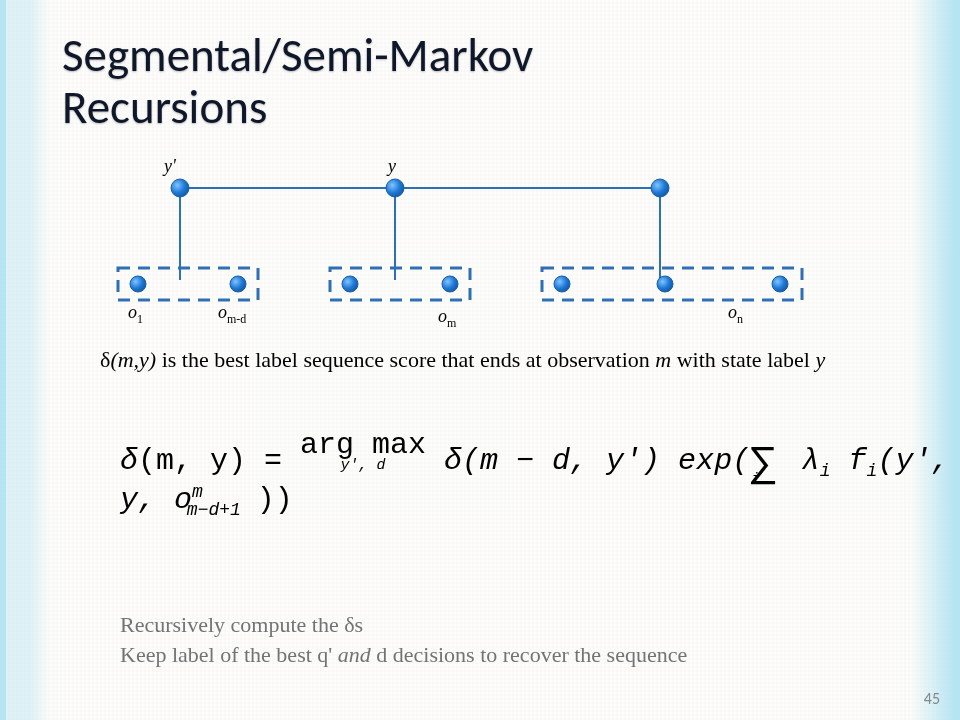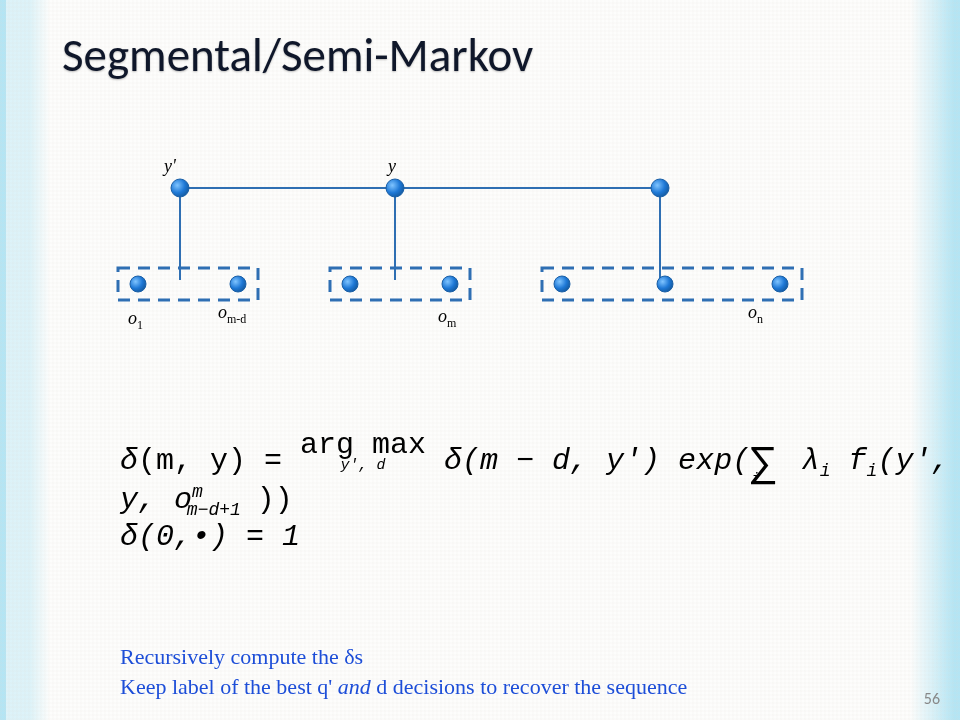--- a/index.html
+++ b/index.html
@@ -28,21 +28,21 @@
   text-shadow:0 1px 2px rgba(0,0,0,.25);
   position:absolute;left:62px;top:30px;
 }
 
 .diagram{position:absolute;left:100px;top:170px;width:760px;height:160px;}
 .diagram svg{width:100%;height:100%;}
 .dlabel{position:absolute;font-size:18px;font-style:italic;font-family:Georgia,serif;color:#000;}
 .sub{font-size:12px;vertical-align:sub;font-style:normal;}
 
 .body-text{position:absolute;left:100px;right:60px;font-size:22px;font-family:Georgia,serif;color:#000;line-height:1.35;}
-.red{color:#1d4ed8;margin-top:32px;}
+.red{color:#737373;}
 
 .equation{position:absolute;left:120px;font-size:30px;font-family:Liberation Mono, monospace;color:#000;}
 .equation .sub2{font-size:18px;}
 .equation .sum{font-size:42px;position:relative;top:6px;}
 .equation .sumsub{font-size:14px;position:relative;top:14px;left:-24px;}
 .equation .und{display:inline-block;line-height:1;text-align:center;}
 .equation .und .main{font-style:normal;}
 .equation .und .below{font-size:15px;display:block;margin-top:-2px;}
 
 .page-num{
@@ -51,20 +51,21 @@
   font-size:16px;color:#888;
 }
 </style>
 </head>
 <body>
 
 <div class="slide">
 
   <div class="title">
     <span>Segmental/Semi-Markov</span><br>
+    <span>Recursions</span>
   </div>
 
   <div class="diagram">
     <svg viewBox="0 0 760 160">
       <defs>
         <radialGradient id="nodeGrad" cx="35%" cy="35%" r="70%">
           <stop offset="0%" stop-color="#7fc4ff"></stop>
           <stop offset="60%" stop-color="#1e78d6"></stop>
           <stop offset="100%" stop-color="#145aa0"></stop>
         </radialGradient>
@@ -97,43 +98,43 @@
         <circle cx="350" cy="114" r="8"></circle>
         <circle cx="462" cy="114" r="8"></circle>
         <circle cx="565" cy="114" r="8"></circle>
         <circle cx="680" cy="114" r="8"></circle>
       </g>
     </svg>
     
     <span class="dlabel" style="left:64px;top:-14px">y'</span>
     <span class="dlabel" style="left:288px;top:-14px">y</span>
 
-    <span class="dlabel" style="left:28px;top:138px">
+    <span class="dlabel" style="left:28px;top:132px">
       <span>o</span><span class="sub">1</span>
     </span>
     <span class="dlabel" style="left:118px;top:132px">
       <span>o</span><span class="sub">m-d</span>
     </span>
     <span class="dlabel" style="left:338px;top:136px">
       <span>o</span><span class="sub">m</span>
     </span>
-    <span class="dlabel" style="left:648px;top:132px">
+    <span class="dlabel" style="left:628px;top:132px">
       <span>o</span><span class="sub">n</span>
     </span>
   </div>
 
+  <div class="body-text" style="top:345px">
+    <span>δ</span><i><span>(m,y)</span></i><span> is the best label sequence score that ends at observation </span><i><span>m</span></i><span> with state label </span><i><span>y</span></i>
+  </div>
 
   <div class="equation" style="top:430px">
     <i><span>δ</span></i><span>(m, y) = </span><span class="und"><span class="main">arg max</span><span class="below"><i>y', d</i></span></span><i><span> δ(m − d, y') exp(</span></i><span class="sum">∑</span><span class="sumsub"><i>i</i></span><i><span> λ</span></i><sub class="sub2"><i>i</i></sub><i><span> f</span></i><sub class="sub2"><i>i</i></sub><i><span>(y', y, o</span></i><sup class="sub2"><i>m</i></sup><sub class="sub2" style="position:relative;left:-16px"><i>m−d+1</i></sub><span>))</span>
   </div>
 
-  <div class="equation" style="top:520px">
-    <i><span>δ(0,•) = 1</span></i>
-  </div>
 
   <div class="body-text red" style="top:610px;left:120px">
     <span>Recursively compute the </span><span>δ</span><span>s</span><br>
     <span>Keep label of the best q' </span><i><span>and</span></i><span> d decisions to recover the sequence</span>
   </div>
 
-  <div class="page-num">56</div>
+  <div class="page-num">45</div>
 
 </div>
 
 </body></html>

